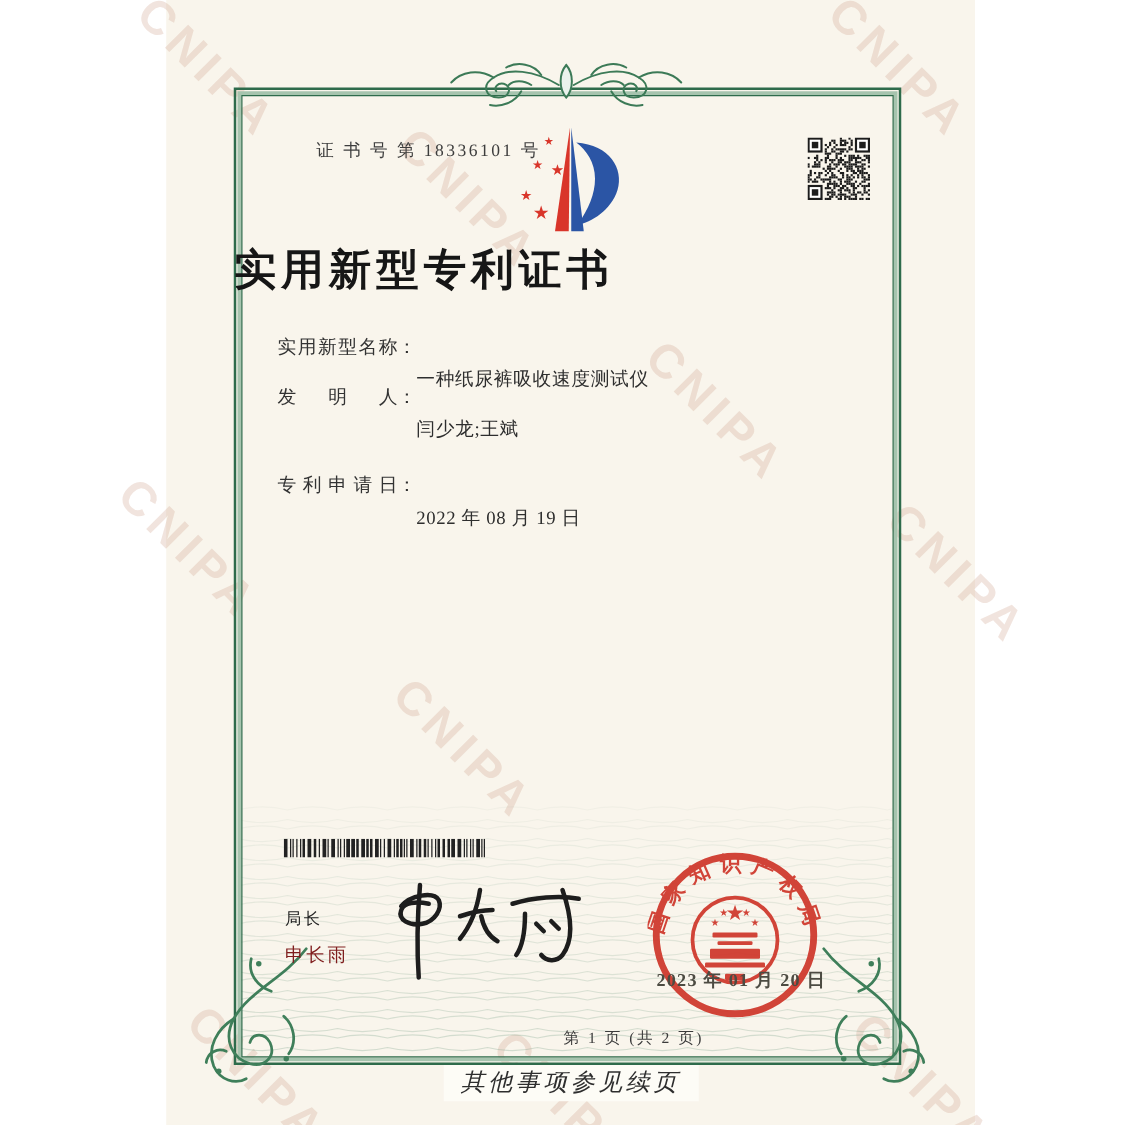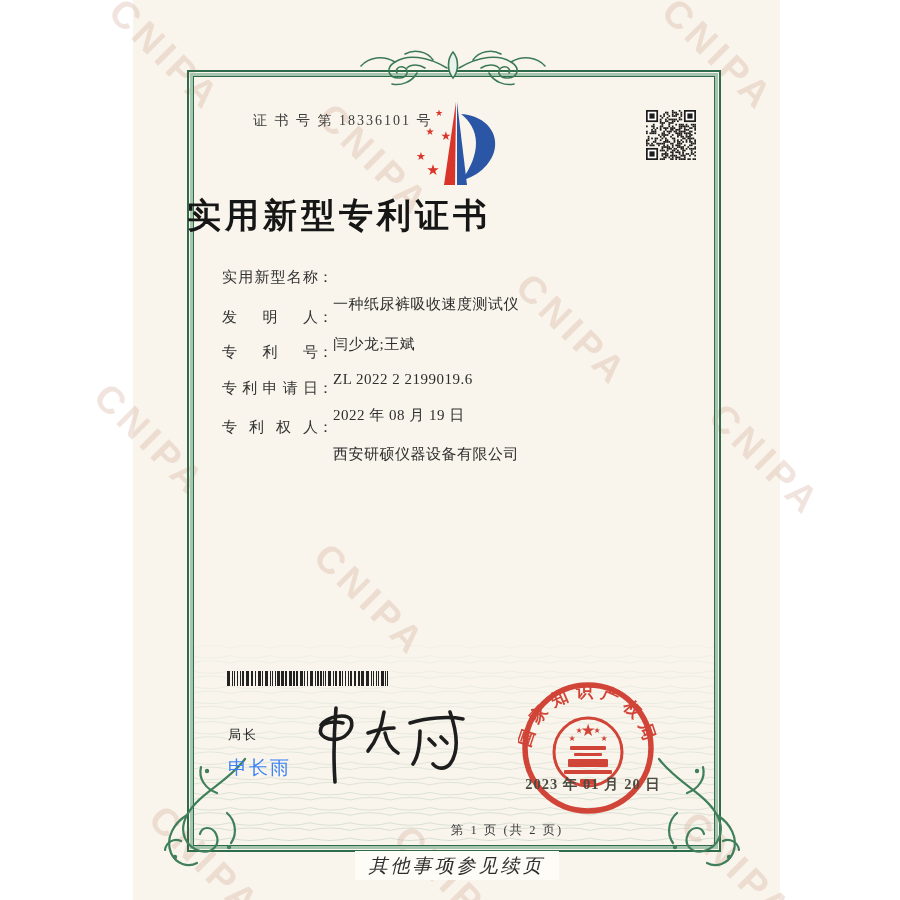--- a/index.html
+++ b/index.html
@@ -23,21 +23,21 @@
           vertical-align:top;color:#333;font-family:Liberation Mono, monospace;}
   .colon{vertical-align:top;}
   .fvalue{display:inline-block;vertical-align:top;max-width:384px;line-height:1.4;
           letter-spacing:0.5px;margin-top:26px;}
   .grant2{position:absolute;left:462px;top:0;}
   .paras{position:absolute;left:221px;top:521px;width:476px;font-size:13.5px;line-height:1.82;
          color:#2e2e2e;font-style:italic;letter-spacing:0.4px;}
   .paras p{margin:0;text-indent:2em;}
   .barcode{position:absolute;left:227px;top:671px;width:164px;height:15px;}
   .sig-title{position:absolute;left:228px;top:726px;font-size:13px;letter-spacing:2px;color:#222;}
-  .sig-name{position:absolute;left:228px;top:755px;font-size:19px;letter-spacing:2px;color:#3b82f6;}
+  .sig-name{position:absolute;left:228px;top:755px;font-size:15px;letter-spacing:2px;color:#7f1d1d;}
   .autograph{position:absolute;left:298px;top:692px;width:178px;height:96px;}
   .seal{position:absolute;left:518px;top:678px;width:140px;height:140px;opacity:0.93;}
   .seal-date{position:absolute;left:520px;top:775px;width:146px;text-align:center;
              font-size:14.5px;letter-spacing:1px;color:#4c4b42;font-weight:bold;}
   .page-info{position:absolute;left:187px;top:822px;width:640px;text-align:center;
              font-size:12.5px;letter-spacing:2px;color:#3b3b3b;}
   .note{position:absolute;left:133px;top:853px;width:647px;text-align:center;font-size:19px;}
   .note span{background:#fdfcf6;padding:4px 14px;letter-spacing:3px;color:#2e2e2e;font-style:italic;}
   .waves{position:absolute;left:190px;top:642px;width:524px;height:204px;pointer-events:none;}
   .top-orn{position:absolute;left:355px;top:46px;width:196px;height:46px;}
@@ -476,28 +476,22 @@
   </svg>
 
   <div class="title">实用新型专利证书</div>
 
   <div class="field" style="top:268px">
     <span class="flabel">实用新型名称</span><span class="colon">：</span><span class="fvalue">一种纸尿裤吸收速度测试仪</span>
   </div>
   <div class="field" style="top:308px">
     <span class="flabel">发明人</span><span class="colon">：</span><span class="fvalue">闫少龙;王斌</span>
   </div>
-  <div class="field" style="top:343px">
-    <span class="flabel">专利号</span><span class="colon">：</span><span class="fvalue">ZL 2022 2 2199019.6</span>
-  </div>
   <div class="field" style="top:379px">
     <span class="flabel">专利申请日</span><span class="colon">：</span><span class="fvalue">2022 年 08 月 19 日</span>
-  </div>
-  <div class="field" style="top:418px">
-    <span class="flabel">专利权人</span><span class="colon">：</span><span class="fvalue">西安研硕仪器设备有限公司</span>
   </div>
 
 
   <svg class="barcode" id="barcode" viewBox="0 0 164 15" preserveAspectRatio="none">
       <rect x="0" y="0" width="3" height="15" fill="#222"></rect>
       <rect x="5" y="0" width="1" height="15" fill="#222"></rect>
       <rect x="7" y="0" width="1" height="15" fill="#222"></rect>
       <rect x="10" y="0" width="1" height="15" fill="#222"></rect>
       <rect x="13" y="0" width="1" height="15" fill="#222"></rect>
       <rect x="15" y="0" width="2" height="15" fill="#222"></rect>

